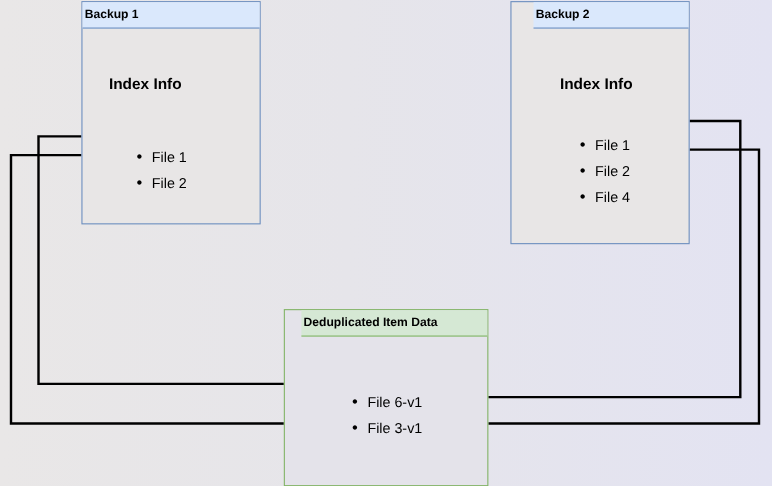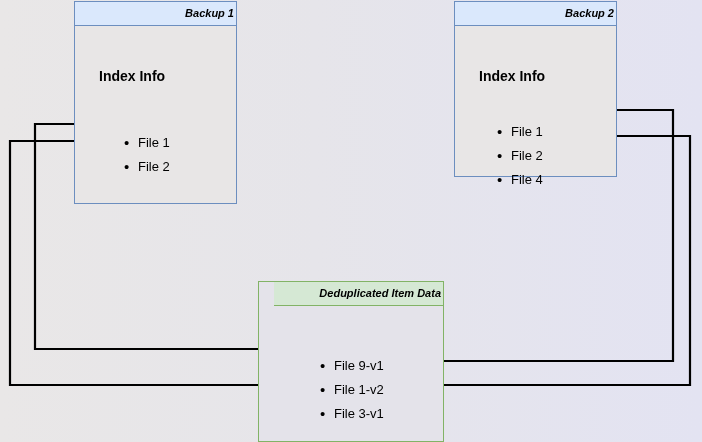--- a/index.html
+++ b/index.html
@@ -40,27 +40,26 @@
     background: #e8e6e6;
   }
   .node.green {
     border-color: #82b366;
     background: #e4e3ea;
     padding-left: 15px;
   }
   .node-header {
     box-sizing: border-box;
     width: 100%;
-    text-align: right;
+    text-align: left;
     font-weight: bold;
     font-size: 11px;
     color: #000;
     line-height: 1;
     padding: 6px 2px 6px 2px;
-    font-style: italic;
   }
   .node.blue > .node-header {
     background: #dae8fc;
     border-bottom: 1px solid #6c8ebf;
   }
   .node.green > .node-header {
     background: #d5e8d4;
     border-bottom: 1px solid #82b366;
   }
   .node-body {
@@ -94,21 +93,21 @@
     left: 2px;
     top: 0;
     font-size: 15px;
     line-height: 24px;
   }
   
   #backup-1 { left: 74px; top: 1px; width: 163px; height: 203px; }
   #backup-1 .index-label { left: 24px; top: 42px; }
   #backup-1 .file-list { left: 47px; top: 105px; }
   
-  #backup-2 { left: 454px; top: 1px; width: 163px; height: 176px; }
+  #backup-2 { left: 464px; top: 1px; width: 163px; height: 221px; padding-left: 20px; }
   #backup-2 .index-label { left: 24px; top: 42px; }
   #backup-2 .file-list { left: 40px; top: 94px; }
   
   #dedup { left: 258px; top: 281px; width: 186px; height: 161px; }
   #dedup .file-list { left: 44px; top: 48px; }
 </style>
 </head>
 <body>
 
 <div id="canvas">
@@ -152,20 +151,19 @@
         <li>File 2</li>
         <li>File 4</li>
       </ul>
     </div>
   </div>
 
   <div class="node green" id="dedup">
     <div class="node-header">Deduplicated Item Data</div>
     <div class="node-body">
       <ul class="file-list">
-        <li>File 9-v1</li>
-        <li>File 1-v2</li>
+        <li>File 6-v1</li>
         <li>File 3-v1</li>
       </ul>
     </div>
   </div>
 
 </div>
 
 </body></html>

